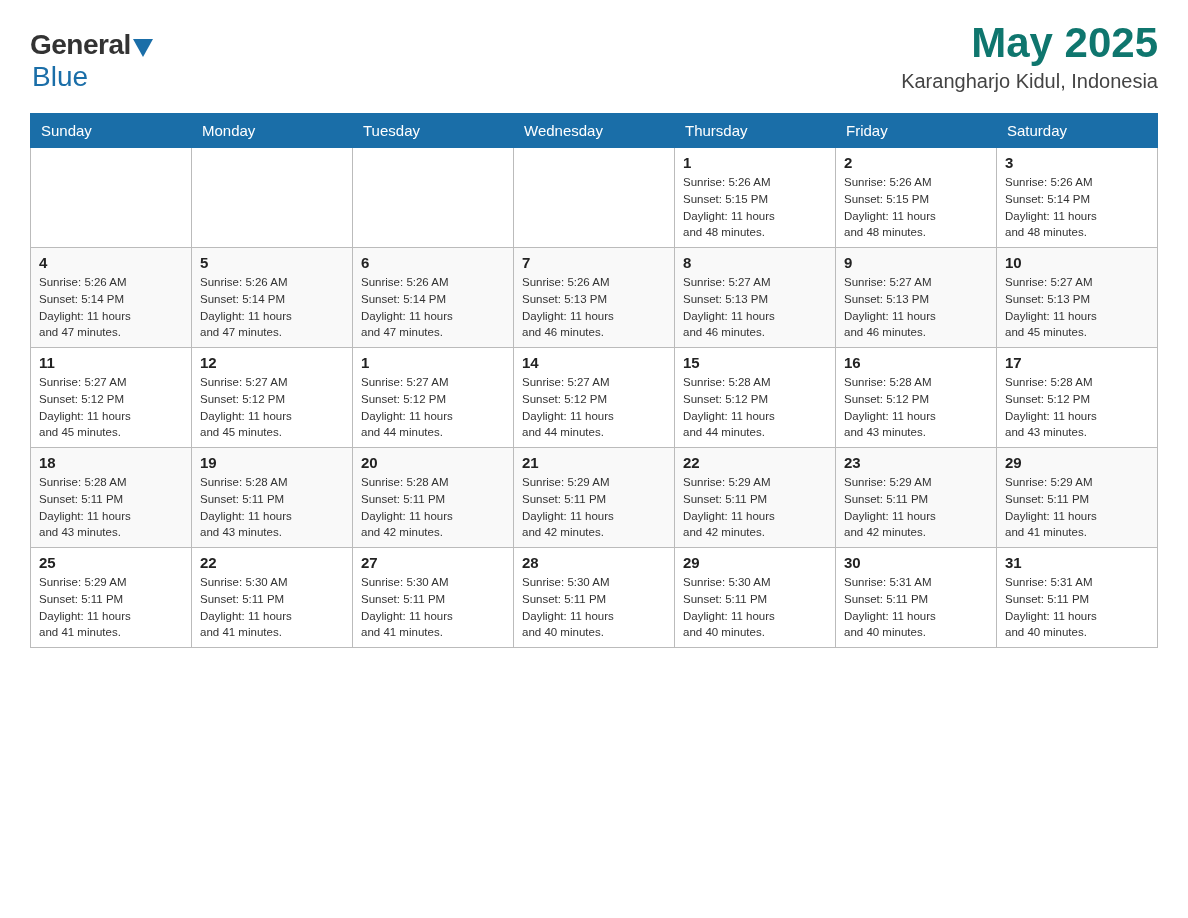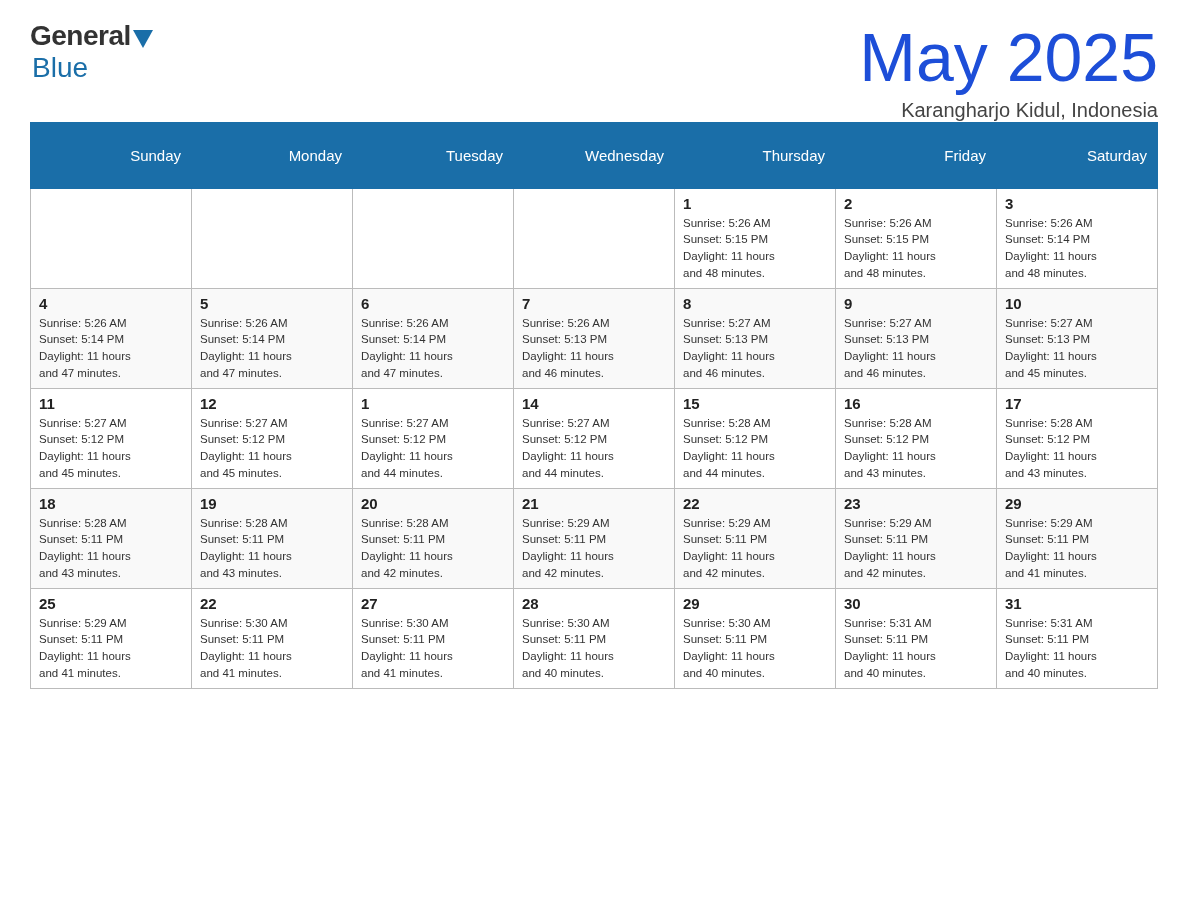--- a/index.html
+++ b/index.html
@@ -6,21 +6,22 @@
     body {
       font-family: Arial, sans-serif;
       background: #fff;
       width: 1188px;
       min-height: 918px;
       padding: 20px 30px;
     }
     .header {
       display: flex;
       justify-content: space-between;
-      align-items: flex-start;
+      align-items: flex-end;
+      margin-bottom: 20px;
     }
     .logo {
       display: flex;
       flex-direction: column;
       align-items: flex-start;
     }
     .logo-top {
       display: flex;
       align-items: center;
     }
@@ -42,40 +43,40 @@
     .logo-blue {
       font-size: 28px;
       font-weight: normal;
       color: #1a6ea8;
       margin-left: 2px;
     }
     .title-section {
       text-align: right;
     }
     .month-title {
-      font-size: 68px;
-      font-weight: normal;
-      color: #1d4ed8;
+      font-size: 42px;
+      font-weight: bold;
+      color: #0f766e;
       line-height: 1.1;
     }
     .location {
       font-size: 20px;
       color: #444;
       margin-top: 4px;
     }
     .calendar {
       width: 100%;
       border-collapse: collapse;
       border: 1px solid #aaa;
     }
     .calendar th {
       background-color: #1a6ea8;
       color: #fff;
-      text-align: right;
-      padding: 24px 10px;
+      text-align: left;
+      padding: 8px 10px;
       font-size: 15px;
       font-weight: normal;
       border: 1px solid #1a6ea8;
     }
     .calendar td {
       vertical-align: top;
       padding: 6px 8px;
       border: 1px solid #bbb;
       width: calc(100% / 7);
       height: 100px;

